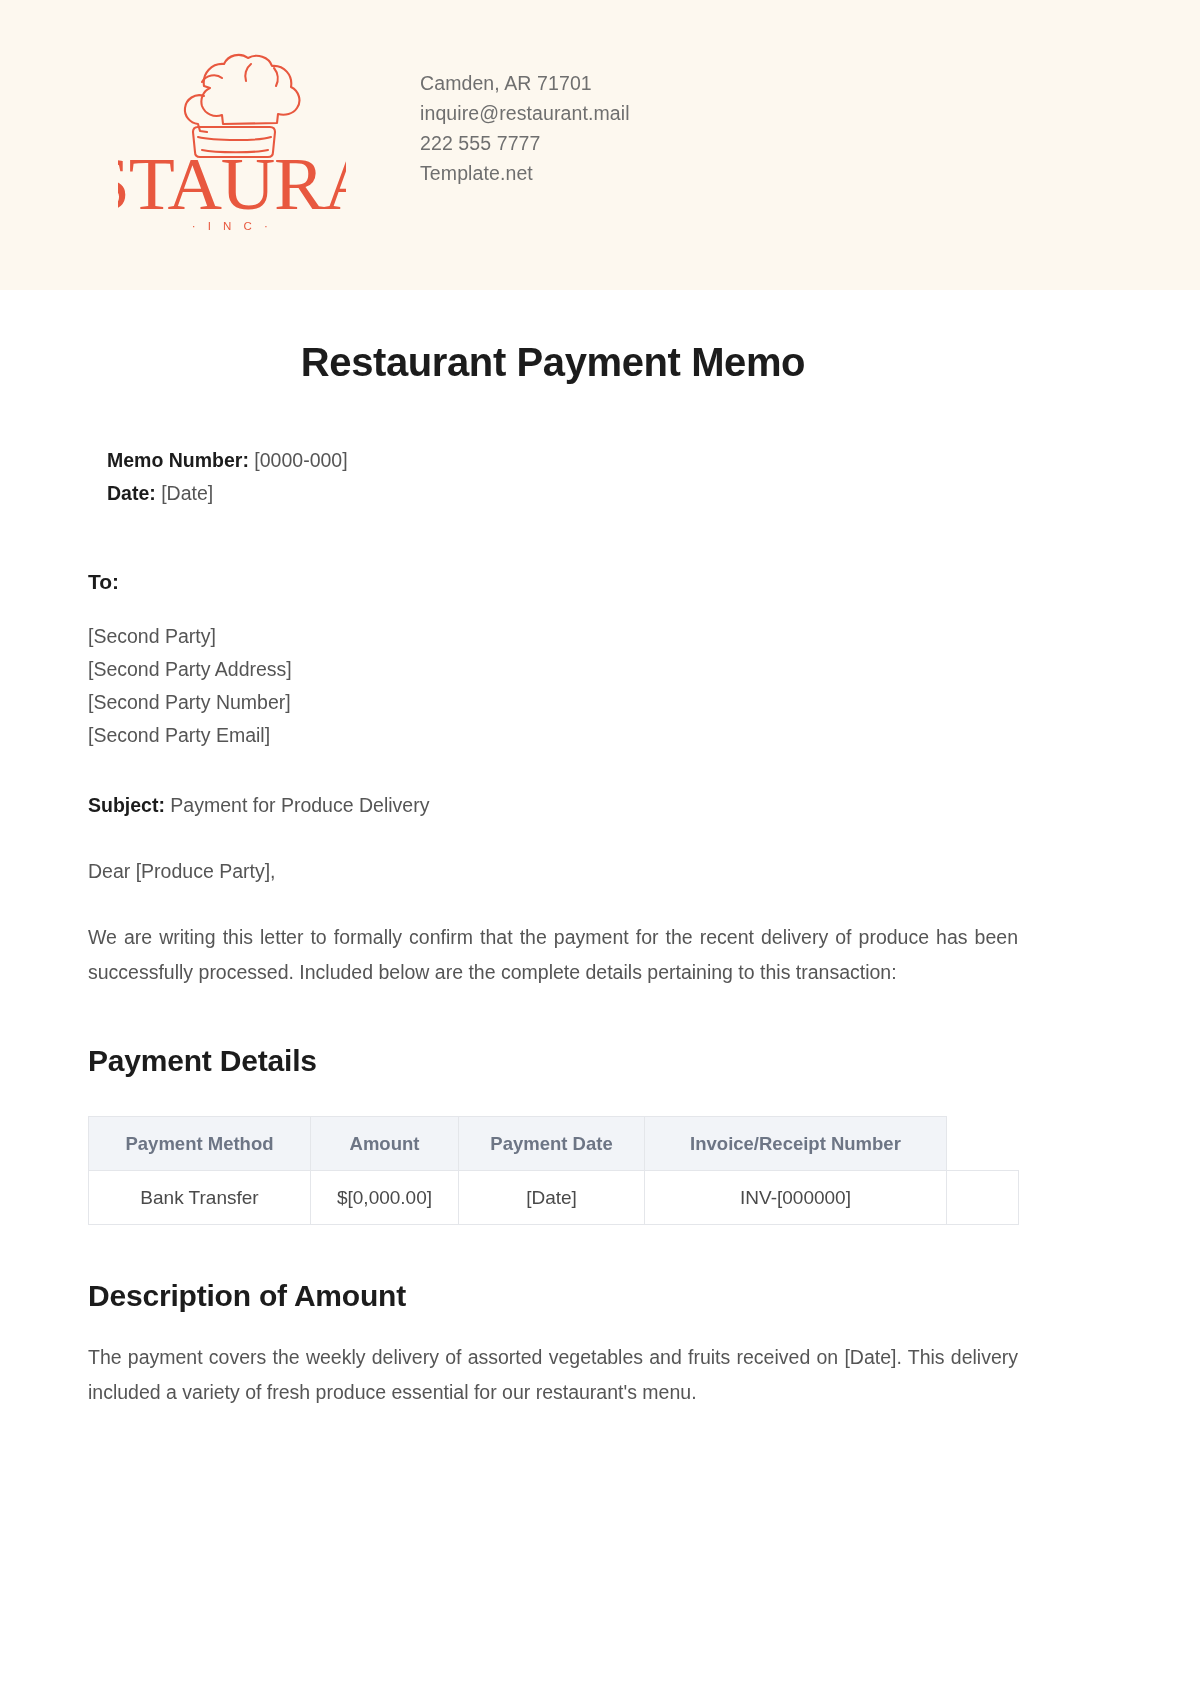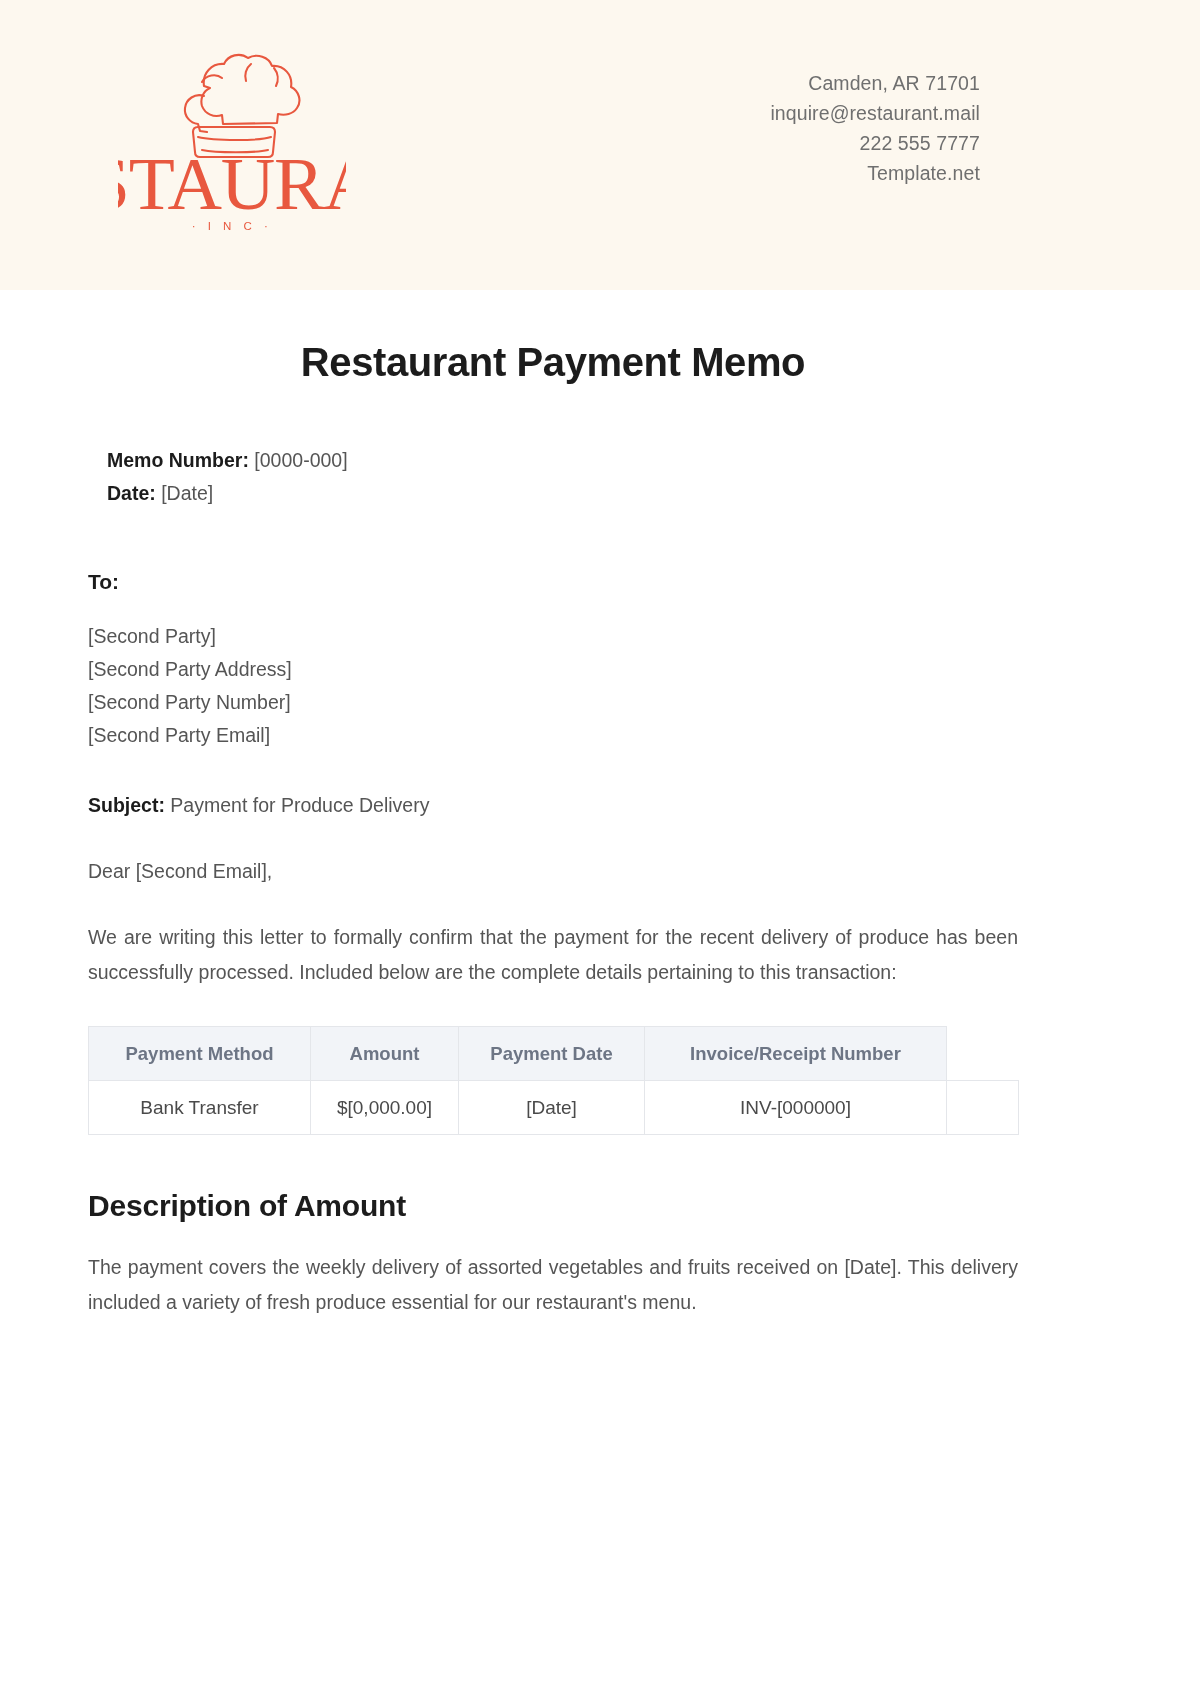--- a/index.html
+++ b/index.html
@@ -41,21 +41,20 @@
   }
   .logo-svg {
     display: block;
     width: 228px;
     height: 195px;
   }
   .contact-block {
     position: absolute;
     right: 220px;
     top: 68px;
-    text-align: right;
     width: 560px;
   }
   .contact-line {
     font-size: 19.5px;
     line-height: 30px;
     color: #6f6f6f;
     letter-spacing: 0.1px;
     white-space: nowrap;
   }
 
@@ -262,24 +261,25 @@
       <div class="party-line">[Second Party Address]</div>
       <div class="party-line">[Second Party Number]</div>
       <div class="party-line">[Second Party Email]</div>
     </div>
 
     <div class="subject-line">
       <span class="lbl">Subject:</span>
       <span>Payment for Produce Delivery</span>
     </div>
 
-    <div class="salutation">Dear [Second Email],</div>
+    <div class="salutation">Dear [Produce Party],</div>
 
     <p class="body-para">We are writing this letter to formally confirm that the payment for the recent delivery of produce has been successfully processed. Included below are the complete details pertaining to this transaction:</p>
 
+    <h2 class="section-heading">Payment Details</h2>
 
     <div class="table-wrap">
       <table class="payment-table">
         <thead>
           <tr>
             <th class="col-method">Payment Method</th>
             <th class="col-amount">Amount</th>
             <th class="col-date">Payment Date</th>
             <th class="col-invoice">Invoice/Receipt Number</th>
             <th class="col-spacer spacer-col"></th>

